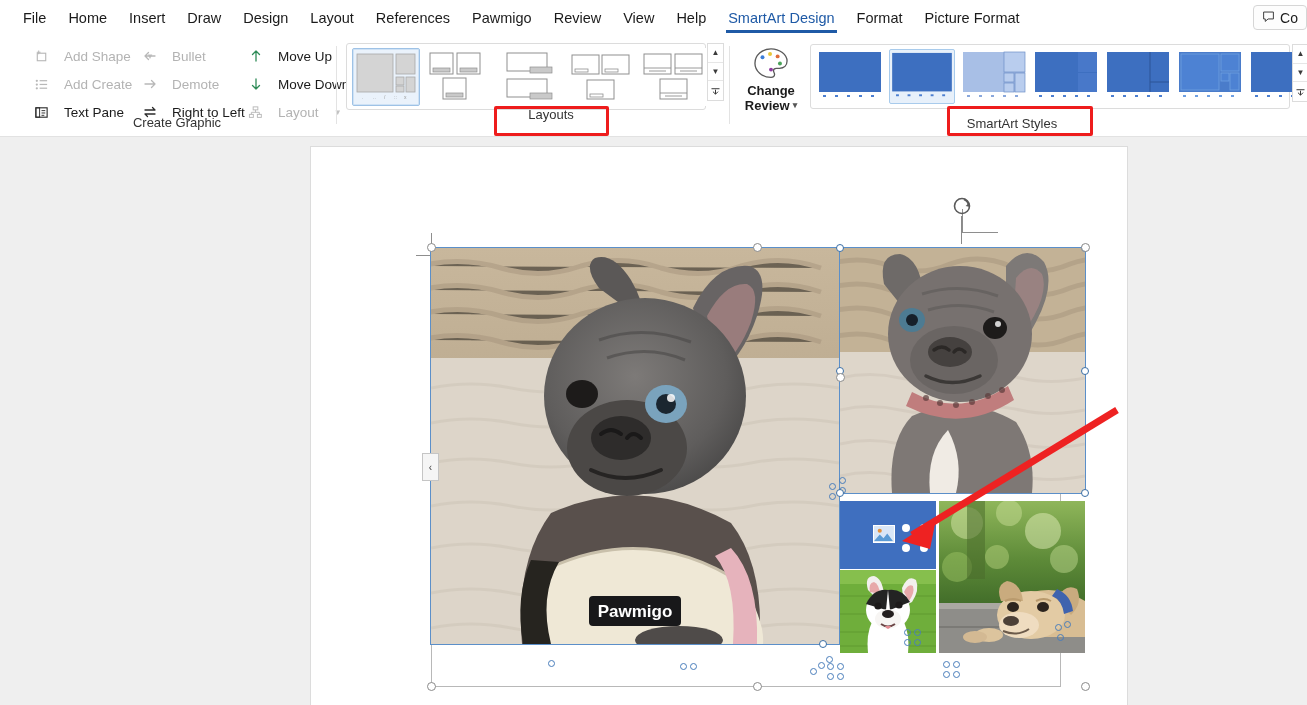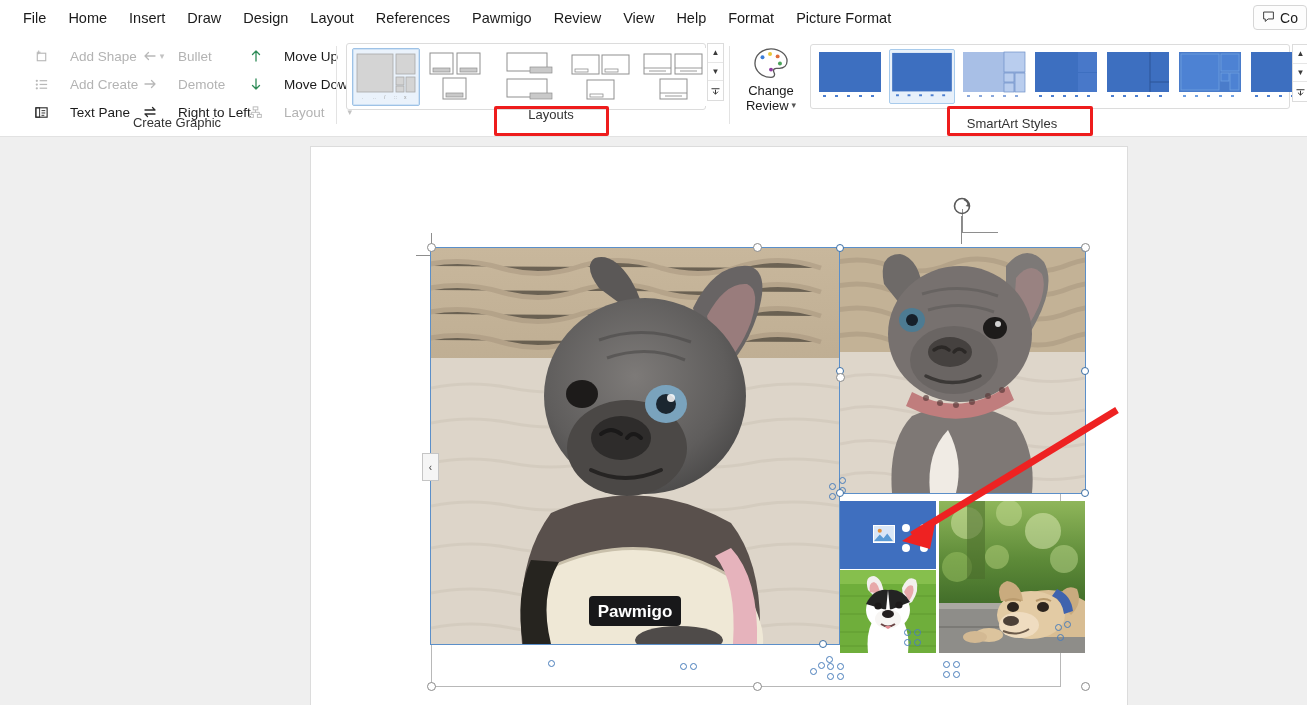--- a/index.html
+++ b/index.html
@@ -62,21 +62,21 @@
     position: absolute; top: 10px; width: 1px; height: 78px; background: #e3e3e3;
   }
   .grp-label {
     position: absolute; bottom: 4px; left: 0; width: 100%;
     text-align: center; font-size: 13px; color: #333;
   }
 
   
   .cmd {
     position: absolute;
-    display: flex; align-items: center; gap: 20px;
+    display: flex; align-items: center; gap: 14px;
     height: 22px;
     font-size: 13.5px; color: #1b1b1b;
     padding: 0 3px;
     white-space: nowrap;
   }
   .cmd.disabled { color: #b3b3b3; }
   .cmd .ic { width: 17px; height: 17px; display: inline-flex; align-items: center; justify-content: center; flex: 0 0 17px; }
   .cmd .caret { font-size: 9px; color: #6d6d6d; margin-left: 3px; }
   .cmd.disabled .caret { color: #c2c2c2; }
 
@@ -112,21 +112,21 @@
     font-size: 8px; color: #3a3a3a;
     border-bottom: 1px solid #e6e6e6;
   }
   .scroller > div:last-child { border-bottom: none; }
 
   
   .bigbtn {
     position: absolute;
     width: 66px;
     display: flex; flex-direction: column; align-items: center;
-    font-size: 13px; color: #1b1b1b; line-height: 15px; text-align: center;
+    font-size: 13px; color: #1b1b1b; line-height: 15px; text-align: center; font-weight: bold;
   }
 
   .style-thumb {
     width: 66px; height: 55px;
     margin: 0 3px;
     border: 1px solid transparent;
     border-radius: 2px;
     position: relative;
     display: block;
   }
@@ -218,20 +218,21 @@
     <div class="tab"><span>Home</span></div>
     <div class="tab"><span>Insert</span></div>
     <div class="tab"><span>Draw</span></div>
     <div class="tab"><span>Design</span></div>
     <div class="tab"><span>Layout</span></div>
     <div class="tab"><span>References</span></div>
     <div class="tab"><span>Pawmigo</span></div>
     <div class="tab"><span>Review</span></div>
     <div class="tab"><span>View</span></div>
     <div class="tab"><span>Help</span></div>
+    <div class="tab active"><span>SmartArt Design</span></div>
     <div class="tab"><span>Format</span></div>
     <div class="tab"><span>Picture Format</span></div>
 
     <div class="comments-btn">
       <span>
         <svg width="13" height="13" viewBox="0 0 16 16">
             <path d="M2 2.5h12v8.5H7.5L4 14v-3H2z" fill="none" stroke="#3a3a3a" stroke-width="1.2" stroke-linejoin="round"></path>
           </svg>
       </span>
       <span>Co</span>

